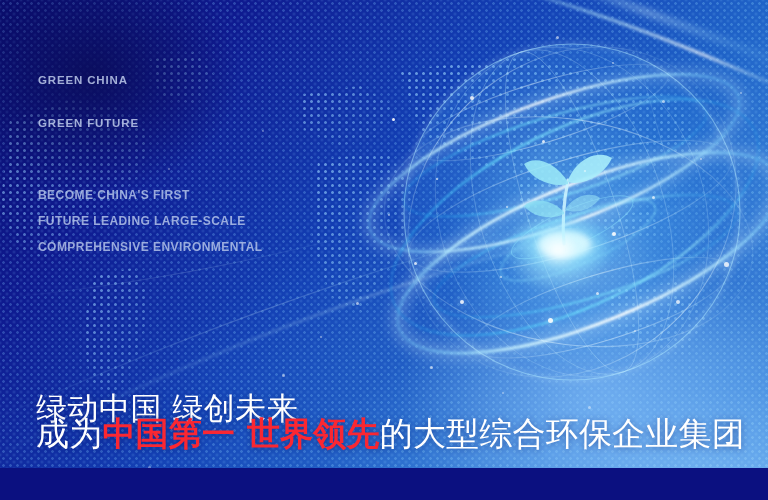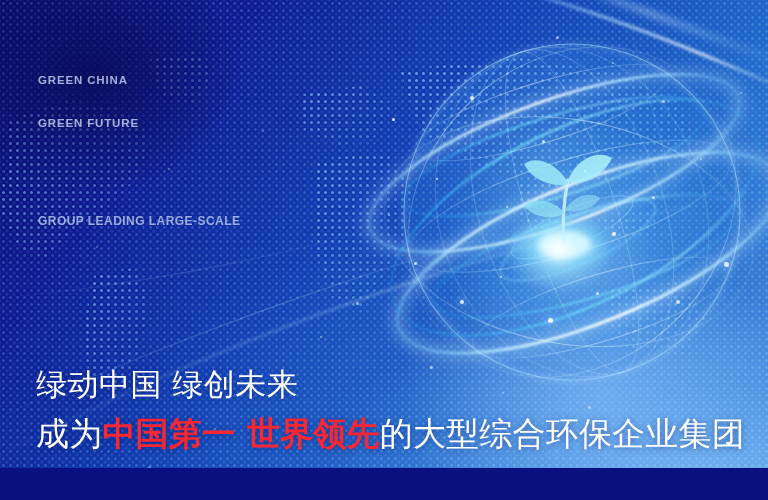--- a/index.html
+++ b/index.html
@@ -101,21 +101,21 @@
   .sub.s4{ top:266px; }
 
   .headline{
     position:absolute; left:36px;
     color:#ffffff;
     white-space:nowrap;
     font-family:"DejaVu Sans","Liberation Sans",sans-serif;
     text-shadow:0 1px 7px rgba(8,28,110,.55);
   }
   .headline.h1{
-    top:364px; font-size:31px; font-weight:400; letter-spacing:.5px;text-align:center;
+    top:388px; font-size:31px; font-weight:400; letter-spacing:.5px;text-align:center;
   }
   .headline.h2{
     top:412px; font-size:33px; font-weight:400; letter-spacing:.2px;
   }
   .hl-red{ color:#fa2732; font-weight:700; }
   .hl-white{ color:#ffffff; }
 </style>
 </head>
 <body>
 
@@ -328,21 +328,23 @@
     <span class="p" style="left:588px;top:406px;width:3px;height:3px;opacity:.45;"></span>
     <span class="p" style="left:690px;top:440px;width:2px;height:2px;opacity:.35;"></span>
     <span class="p" style="left:168px;top:168px;width:2px;height:2px;opacity:.35;"></span>
     <span class="p" style="left:96px;top:246px;width:2px;height:2px;opacity:.3;"></span>
     <span class="p" style="left:262px;top:130px;width:2px;height:2px;opacity:.35;"></span>
   </div>
 
   <div class="eyebrow l1">GREEN CHINA</div>
   <div class="eyebrow l2">GREEN FUTURE</div>
 
-  <div class="sub s2">GROUP LEADING LARGE-SCALE</div>
+  <div class="sub s1">BECOME CHINA'S FIRST</div>
+  <div class="sub s2">FUTURE LEADING LARGE-SCALE</div>
+  <div class="sub s3">COMPREHENSIVE ENVIRONMENTAL</div>
 
   <div class="headline h1">绿动中国 绿创未来</div>
 
   <div class="headline h2">
     <span class="hl-white">成为</span><span class="hl-red">中国第一 世界领先</span><span class="hl-white">的大型综合环保企业集团</span>
   </div>
 
 </div>
 
 </body></html>

